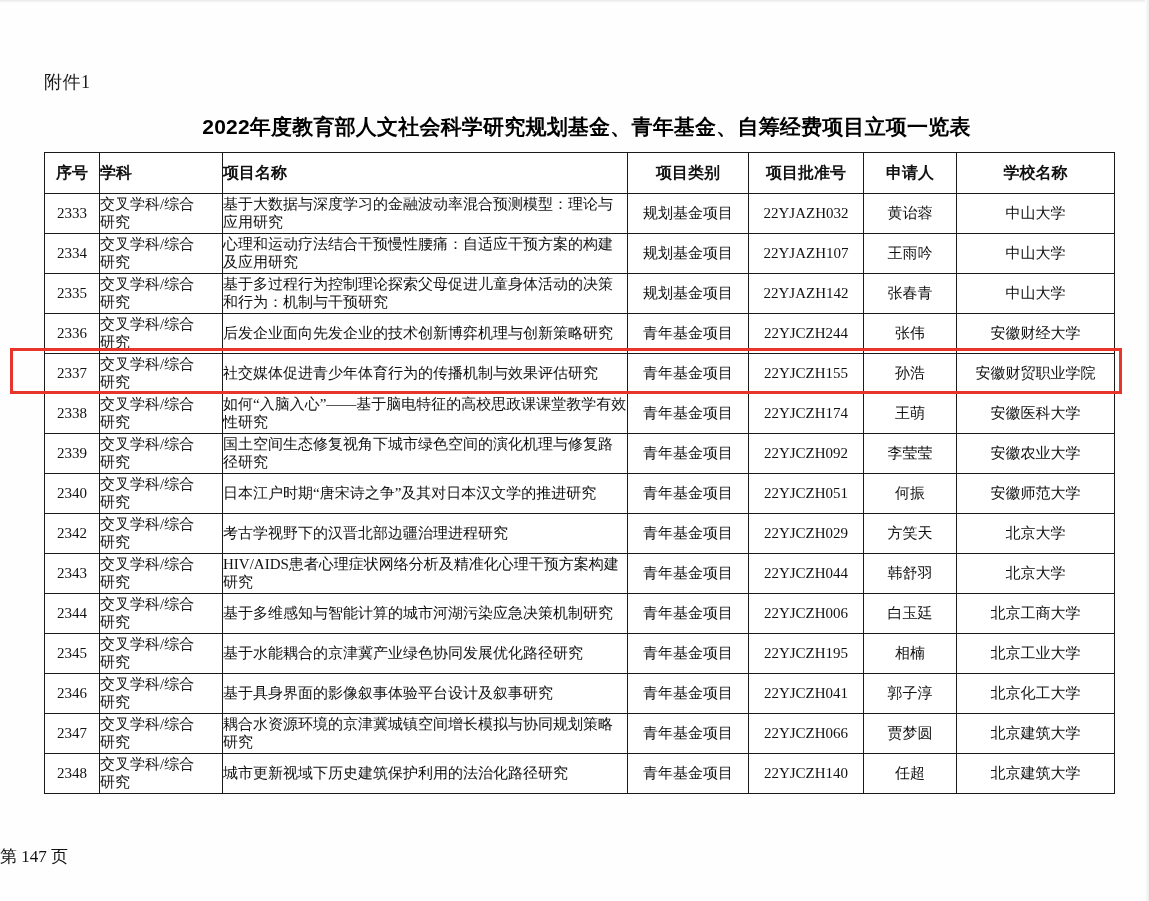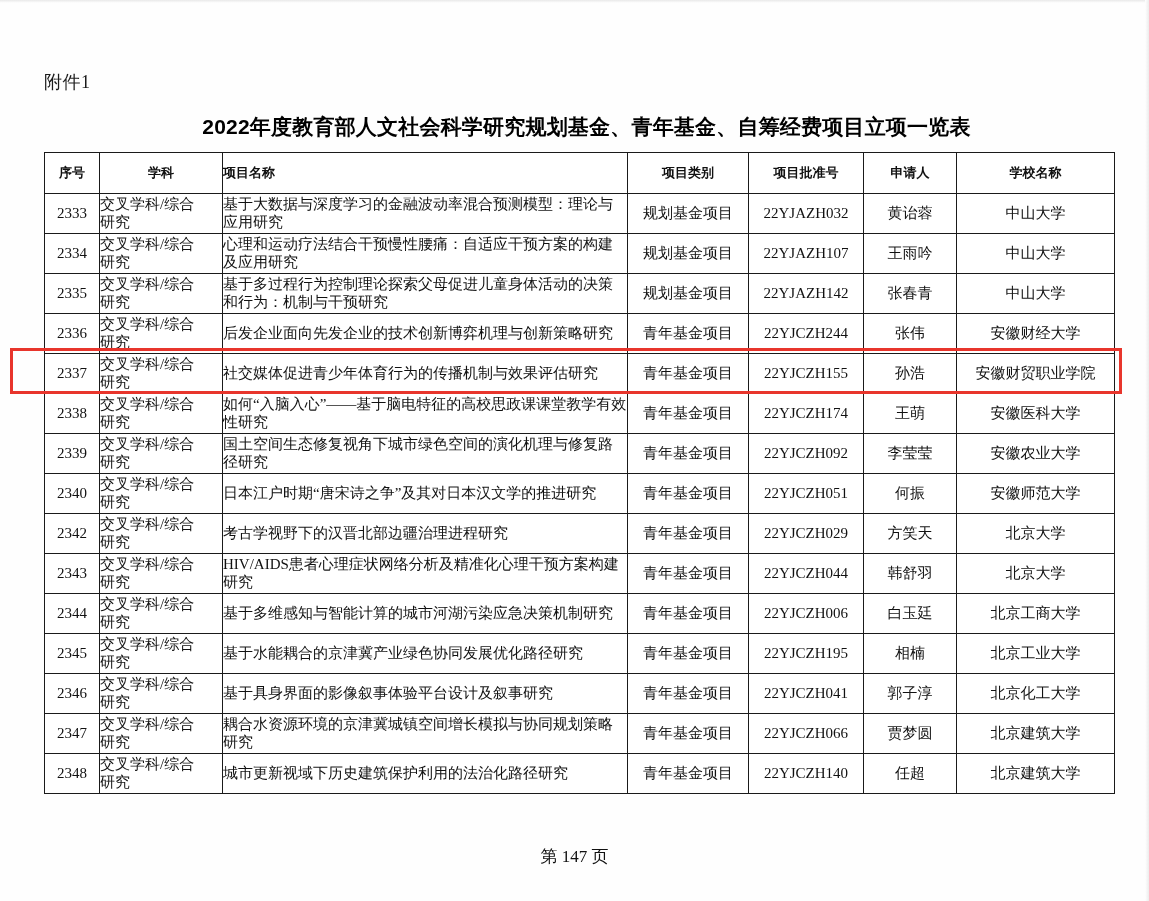--- a/index.html
+++ b/index.html
@@ -61,21 +61,21 @@
     padding: 0;
     vertical-align: middle;
     font-size: 15px;
     line-height: 1.15;
     color: #111111;
   }
   table.main th {
     text-align: center;
     font-weight: bold;
     font-family: "Liberation Sans", "DejaVu Sans", sans-serif;
-    font-size: 13px;
+    font-size: 16px;
     height: 40px;
   }
   table.main td {
     height: 39px;
   }
   .c-seq   { width: 54px;  text-align: center; font-family: "Liberation Serif", "DejaVu Serif", serif; font-size: 16px;}
   .c-disc  { width: 122px; text-align: left; padding-left: 4px; font-size: 15px; line-height: 1.05;}
   .c-name  { width: 404px; text-align: left; padding-left: 6px; padding-right: 4px; font-size: 15.5px; line-height: 1.1;}
   .c-cat   { width: 120px; text-align: center; font-size: 15.5px;}
   .c-code  { width: 114px; text-align: center; font-family: "Liberation Serif", "DejaVu Serif", serif; font-size: 15.5px; margin-left: 22px;}
@@ -101,21 +101,21 @@
     border: 3px solid #e8352c;
     box-sizing: border-box;
     pointer-events: none;
     z-index: 5;
   }
   .page-footer {
     position: absolute;
     left: 0;
     top: 845px;
     width: 1149px;
-    text-align: center;
+    text-align: left;
     font-size: 17px;
     font-family: "Liberation Serif", "DejaVu Serif", serif;
     color: #111111;
   }
   .edge-shadow-top {
     position: absolute;
     left: 0; top: 0; width: 1149px; height: 3px;
     background: linear-gradient(to bottom, #e9e9e9, #ffffff);
   }
   .edge-shadow-right {
@@ -133,21 +133,21 @@
 
   <div class="attachment-label">附件1</div>
 
   <div class="doc-title">2022年度教育部人文社会科学研究规划基金、青年基金、自筹经费项目立项一览表</div>
 
   <div class="table-wrap">
     <table class="main">
       <thead>
         <tr>
           <th class="c-seq">序号</th>
-          <th class="c-disc" style="text-align:center">学科</th>
+          <th class="c-disc" style="text-align:left">学科</th>
           <th class="c-name" style="text-align:left">项目名称</th>
           <th class="c-cat">项目类别</th>
           <th class="c-code">项目批准号</th>
           <th class="c-app">申请人</th>
           <th class="c-school" style="text-align:center">学校名称</th>
         </tr>
       </thead>
       <tbody>
         <tr>
           <td class="c-seq">2333</td>

